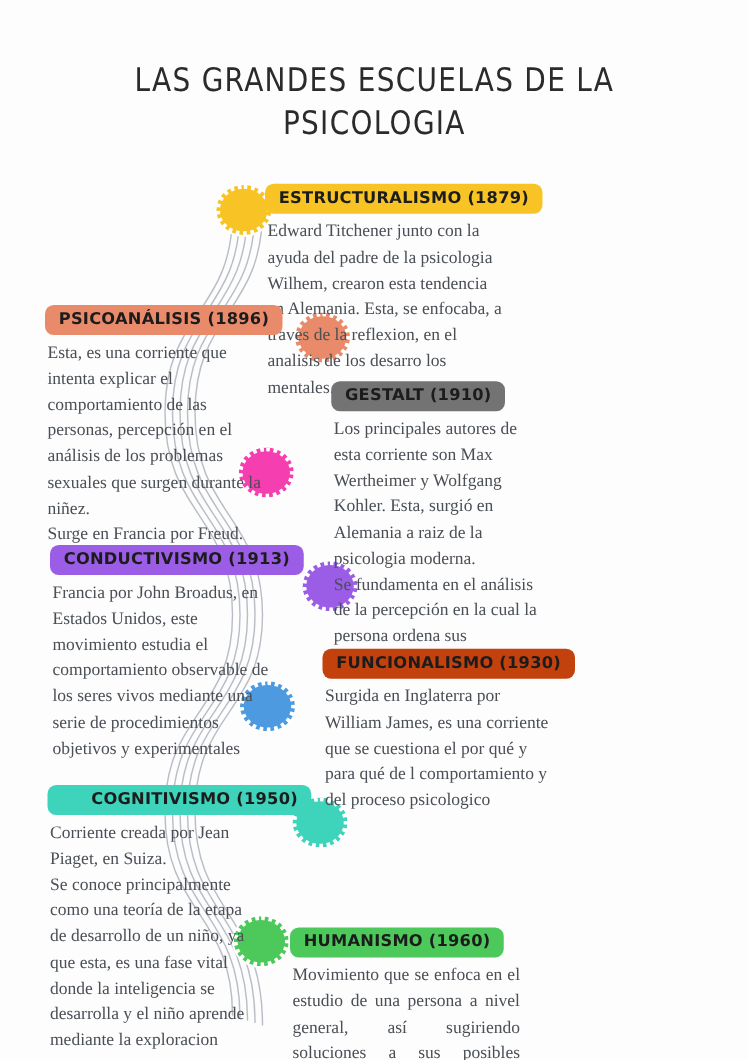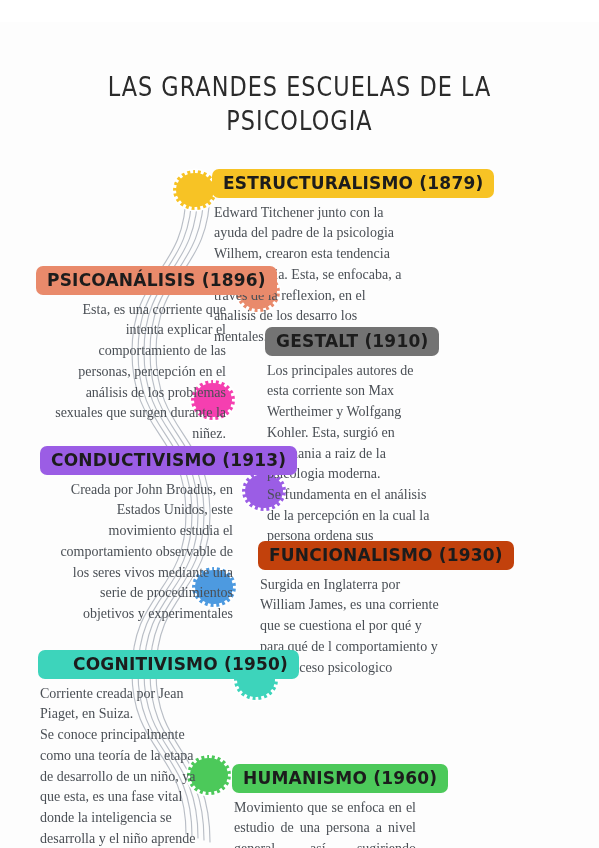--- a/index.html
+++ b/index.html
@@ -6,21 +6,20 @@
   body{
     width:599px;height:848px;
     background:#ffffff;
     font-family:"Liberation Sans", sans-serif;
     position:relative;
     overflow:hidden;
   }
   .page{
     position:absolute;inset:0;
     background:#fdfdfd;
-    margin-top:22px;
   }
   
   .title{
     position:absolute;
     top:48px;left:0;right:0;
     text-align:center;
     font-family:"DejaVu Sans", sans-serif;
     font-weight:400;
     font-size:26px;
     letter-spacing:1.2px;
@@ -49,21 +48,21 @@
   .entry{
     position:absolute;
     width:198px;
   }
   .entry.right{ }
   .entry.left{ }
   .badge{
     display:inline-block;
     font-family:"DejaVu Sans", sans-serif;
     font-weight:bold;
-    font-size:17px;
+    font-size:13px;
     letter-spacing:0.2px;
     color:#1c1c1c;
     padding:5px 11px 5px 11px;
     border-radius:7px;
     white-space:nowrap;
     line-height:1.1;
   }
   .body{
     margin-top:5px;
     font-family:Liberation Serif, serif;
@@ -114,21 +113,21 @@
     <div class="badge" style="background:#f7c325;">ESTRUCTURALISMO (1879)</div>
     <div class="body">Edward Titchener junto con la
 ayuda del padre de la psicologia
 Wilhem, crearon esta tendencia
 en Alemania. Esta, se enfocaba, a
 traves de la reflexion, en el
 analisis de los desarro los
 mentales.</div>
   </div>
 
-  <div class="entry left" style="left:36px;top:244px;width:190px;text-align:right;">
+  <div class="entry left" style="left:36px;top:244px;width:190px;">
     <div class="badge" style="background:#e98a6b;">PSICOANÁLISIS (1896)</div>
     <div class="body">Esta, es una corriente que
 intenta explicar el
 comportamiento de las
 personas, percepción en el
 análisis de los problemas
 sexuales que surgen durante la
 niñez.
 Surge en Francia por Freud.</div>
   </div>
@@ -140,23 +139,23 @@
 Wertheimer y Wolfgang
 Kohler. Esta, surgió en
 Alemania a raiz de la
 psicologia moderna.
 Se fundamenta en el análisis
 de la percepción en la cual la
 persona ordena sus
 percepciones como todo.</div>
   </div>
 
-  <div class="entry left" style="left:40px;top:424px;width:193px;text-align:right;">
+  <div class="entry left" style="left:40px;top:436px;width:193px;">
     <div class="badge" style="background:#9b5de5;">CONDUCTIVISMO (1913)</div>
-    <div class="body">Creada por John Broadus, en
+    <div class="body">Francia por John Broadus, en
 Estados Unidos, este
 movimiento estudia el
 comportamiento observable de
 los seres vivos mediante una
 serie de procedimientos
 objetivos y experimentales</div>
   </div>
 
   <div class="entry right" style="left:258px;top:519px;width:198px;">
     <div class="badge" style="background:#c2410c;">FUNCIONALISMO (1930)</div>

